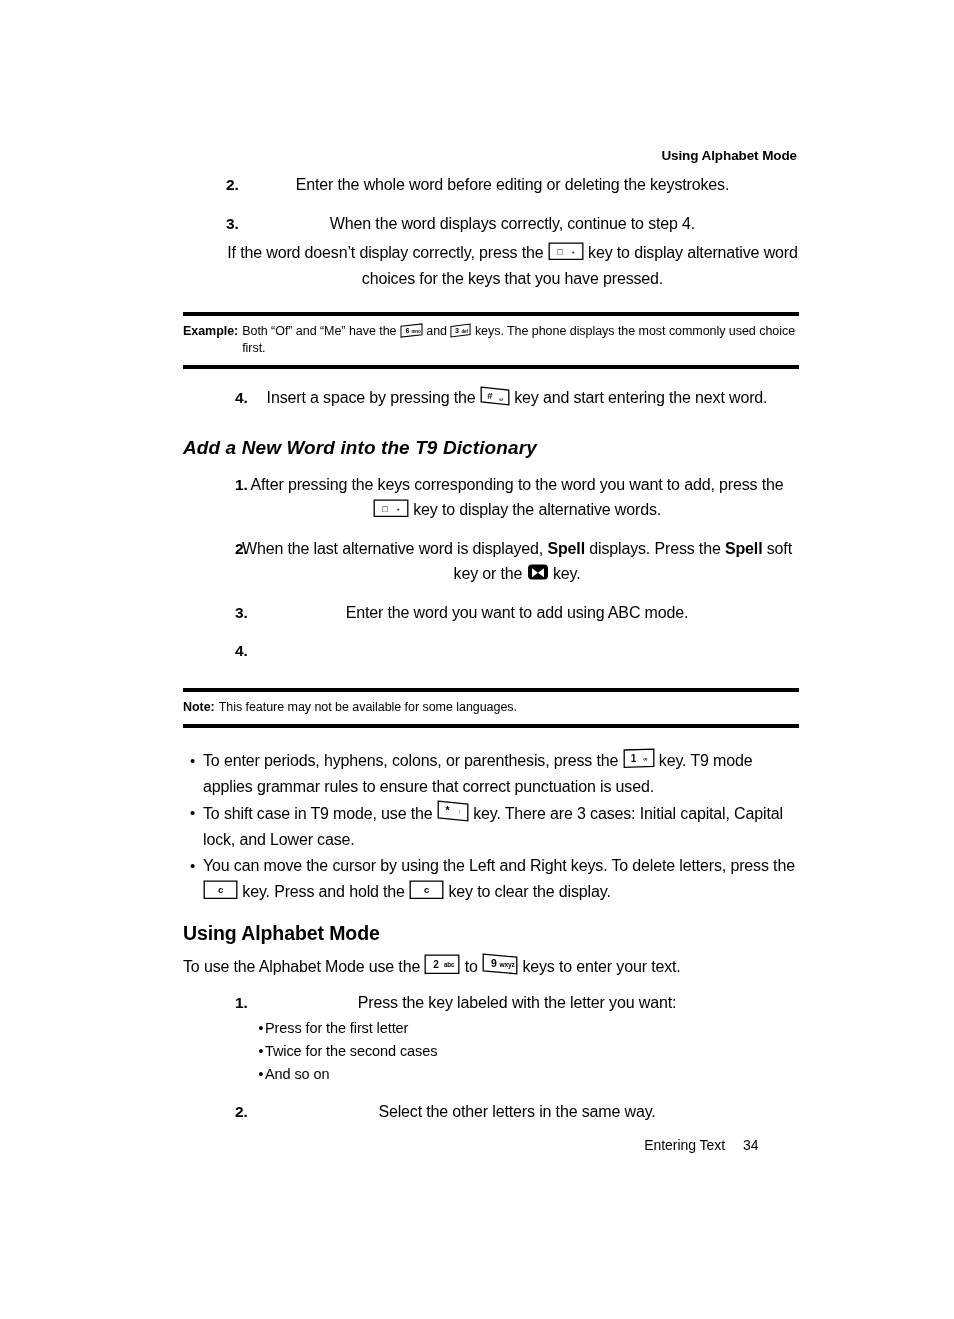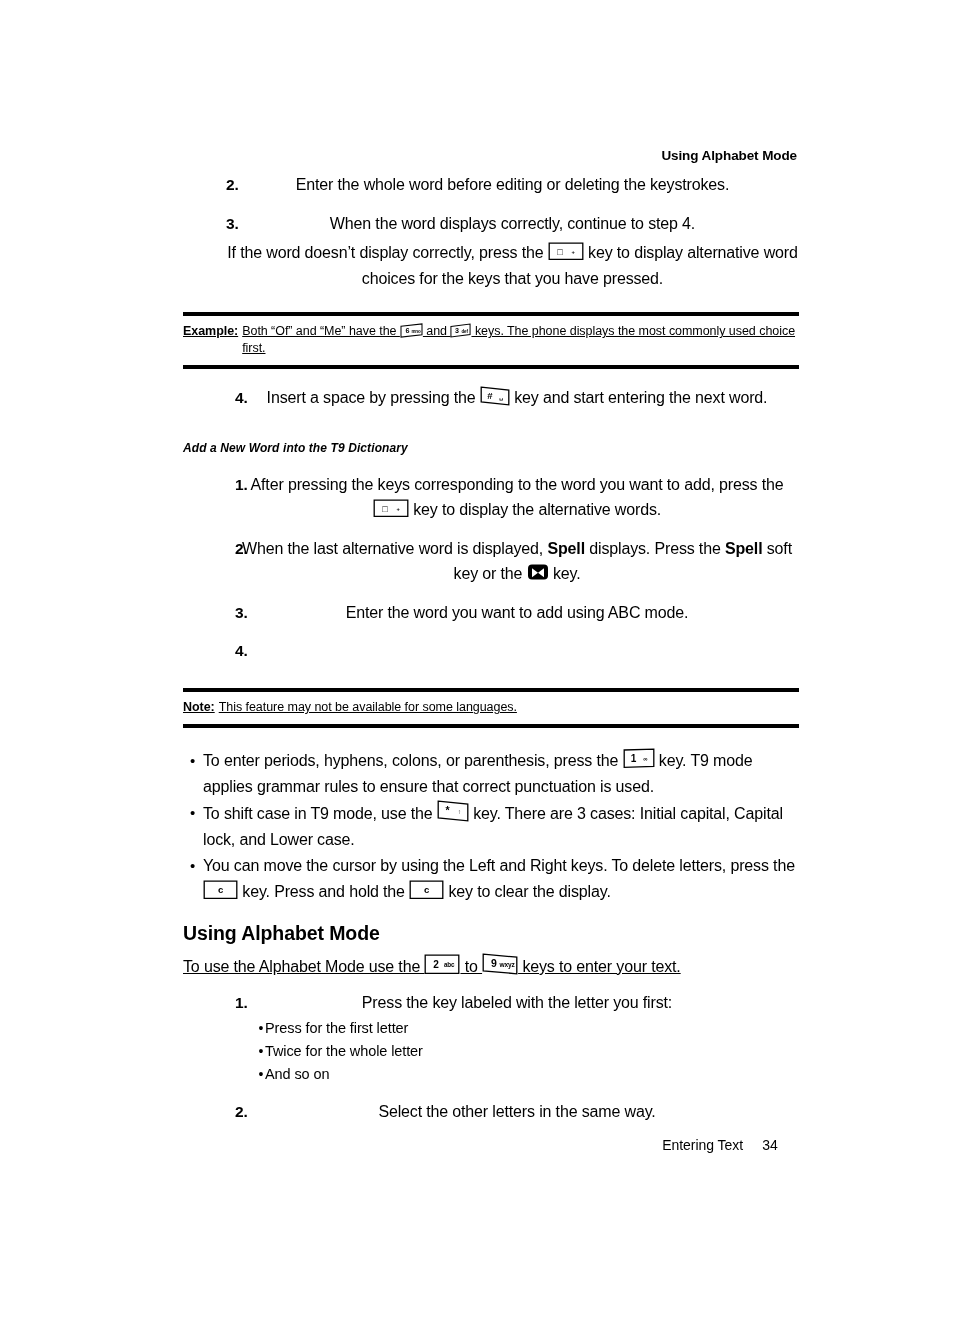--- a/index.html
+++ b/index.html
@@ -76,21 +76,21 @@
   }
   .oitem .body p + p {
     margin-top: 4px;
   }
 
   
   .olist.deep .oitem .num { padding-left: 52px; }
 
   
   h2.sect-italic {
-    font-size: 12px;
+    font-size: 19px;
     font-weight: bold;
     font-style: italic;
     margin: 0 0 12px 0;
     letter-spacing: 0.1px;
     line-height: 24px;
   }
   h2.sect-plain {
     font-size: 19.5px;
     font-weight: bold;
     margin: 0 0 8px 0;
@@ -105,21 +105,20 @@
     border-top: 4px solid #000;
     border-bottom: 4px solid #000;
   }
   .admon-inner {
     display: flex;
     align-items: flex-start;
     font-size: 12.5px;
     line-height: 17px;
     padding: 7px 0 8px 0;
     letter-spacing: -0.05px;
-    text-decoration: underline;
   }
   .admon-label {
     font-weight: bold;
     flex: 0 0 auto;
     padding-right: 4px;
     white-space: nowrap;
   }
   .admon-text {
     flex: 1 1 auto;
   }
@@ -166,21 +165,20 @@
     font-size: 14px;
     line-height: 23px;
   }
 
   
   .intro {
     font-size: 16px;
     line-height: 25.5px;
     letter-spacing: -0.15px;
     margin: 0 0 10px 0;
-    text-decoration: underline;
   }
 
   
   .key {
     display: inline-block;
     vertical-align: -3px;
     position: relative;
   }
   .key svg { display: block; }
 
@@ -192,21 +190,22 @@
     width: 614px;
     font-size: 14px;
     line-height: 18px;
     text-align: right;
     letter-spacing: -0.05px;
   }
   .footer .label { display: inline-block; }
   .footer .pageno {
     display: inline-block;
     width: 54px;
-    text-align: center;
+    text-align: left;
+    padding-left: 18px;
   }
 
   .sp-8 { height: 8px; }
   .sp-12 { height: 12px; }
   .sp-16 { height: 16px; }
   .sp-20 { height: 20px; }
   b { font-weight: bold; }
 </style>
 </head>
 <body>
@@ -354,29 +353,29 @@
             <text x="25.2" y="13.299999999999999" text-anchor="middle" font-family="&quot;Liberation Sans&quot;, sans-serif" font-size="6.3" font-weight="bold" fill="#000">abc</text>
           </svg></span> to <span class="key"><svg width="36" height="22" viewBox="0 0 36 22">
             <polygon points="1.2,1.2 34.8,4.2 34.8,20.8 1.2,17.8" fill="#fff" stroke="#000" stroke-width="1.3" stroke-linejoin="miter"></polygon>
             <text x="11.88" y="14.399999999999999" text-anchor="middle" font-family="&quot;Liberation Sans&quot;, sans-serif" font-size="10.559999999999999" font-weight="bold" fill="#000">9</text>
             <text x="25.2" y="13.799999999999999" text-anchor="middle" font-family="&quot;Liberation Sans&quot;, sans-serif" font-size="6.6" font-weight="bold" fill="#000">wxyz</text>
           </svg></span> keys to enter your text.</p>
     <div class="olist deep" id="alphabet-steps">
         <div class="oitem">
           <div class="num">1.</div>
           <div class="body">
-            <p>Press the key labeled with the letter you first:</p>
+            <p>Press the key labeled with the letter you want:</p>
             <ul class="sublist">
               <li class="subitem">
                 <span class="bullet">•</span>
                 <span>Press for the first letter</span>
               </li>
               <li class="subitem">
                 <span class="bullet">•</span>
-                <span>Twice for the whole letter</span>
+                <span>Twice for the second cases</span>
               </li>
               <li class="subitem">
                 <span class="bullet">•</span>
                 <span>And so on</span>
               </li>
             </ul>
           </div>
         </div>
         <div class="oitem">
           <div class="num">2.</div>

